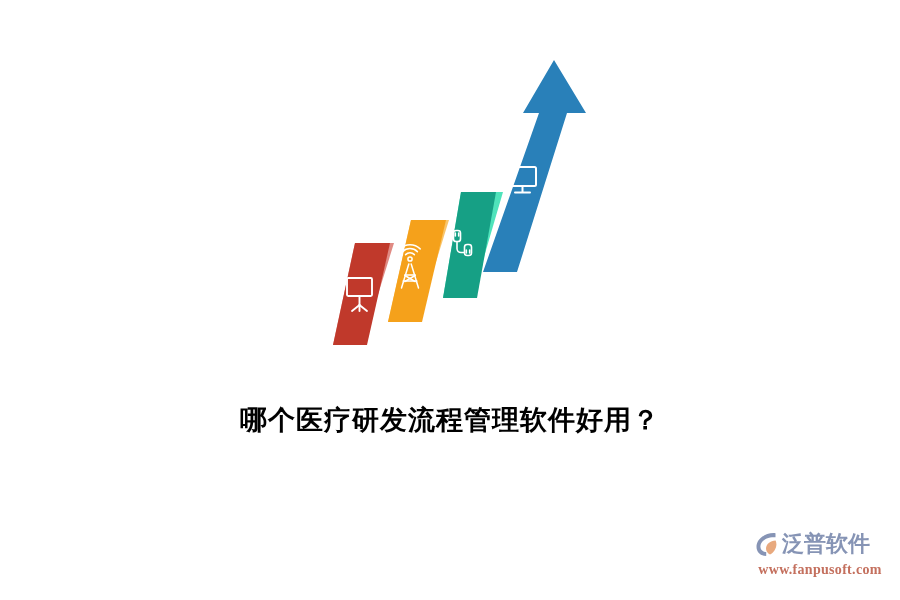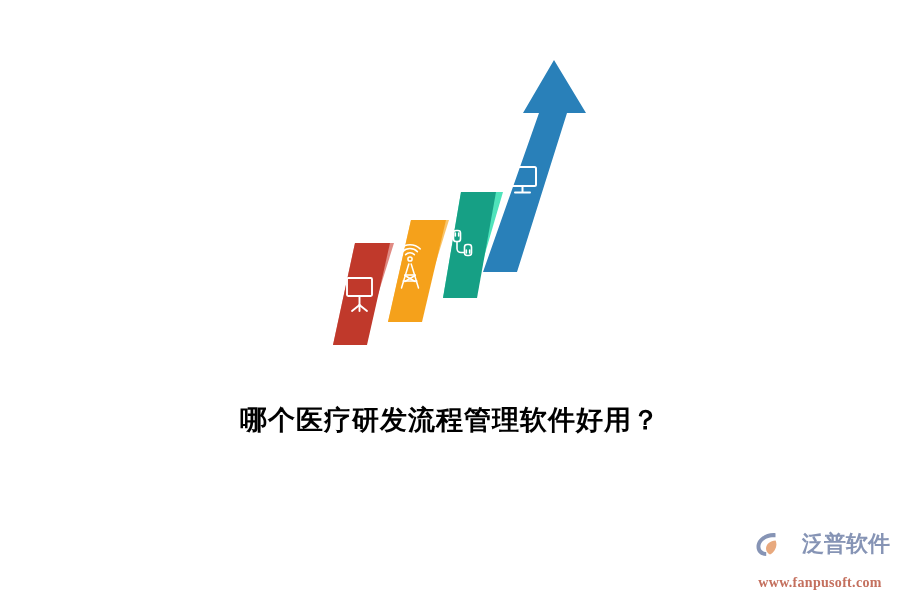--- a/index.html
+++ b/index.html
@@ -58,38 +58,38 @@
   .brand {
     position: absolute;
     right: 14px;
     bottom: 14px;
     width: 132px;
     height: 58px;
   }
   .brand-row {
     display: flex;
     align-items: center;
-    gap: 20px;
+    gap: 0;
     height: 32px;
   }
   .brand-mark {
     width: 28px;
     height: 28px;
     flex: 0 0 28px;
   }
   .brand-name {
     font-family: "DejaVu Sans", "Liberation Sans", sans-serif;
     font-weight: 700;
     font-size: 22px;
     line-height: 26px;
     color: #8694b5;
     white-space: nowrap;
   }
   .brand-url {
-    margin-top: 14px;
+    margin-top: 1px;
     text-align: center;
     font-family: "Liberation Serif", "DejaVu Serif", serif;
     font-weight: 700;
     font-size: 14px;
     line-height: 18px;
     letter-spacing: 0.3px;
     color: #c4705e;
     white-space: nowrap;
   }
 </style>

